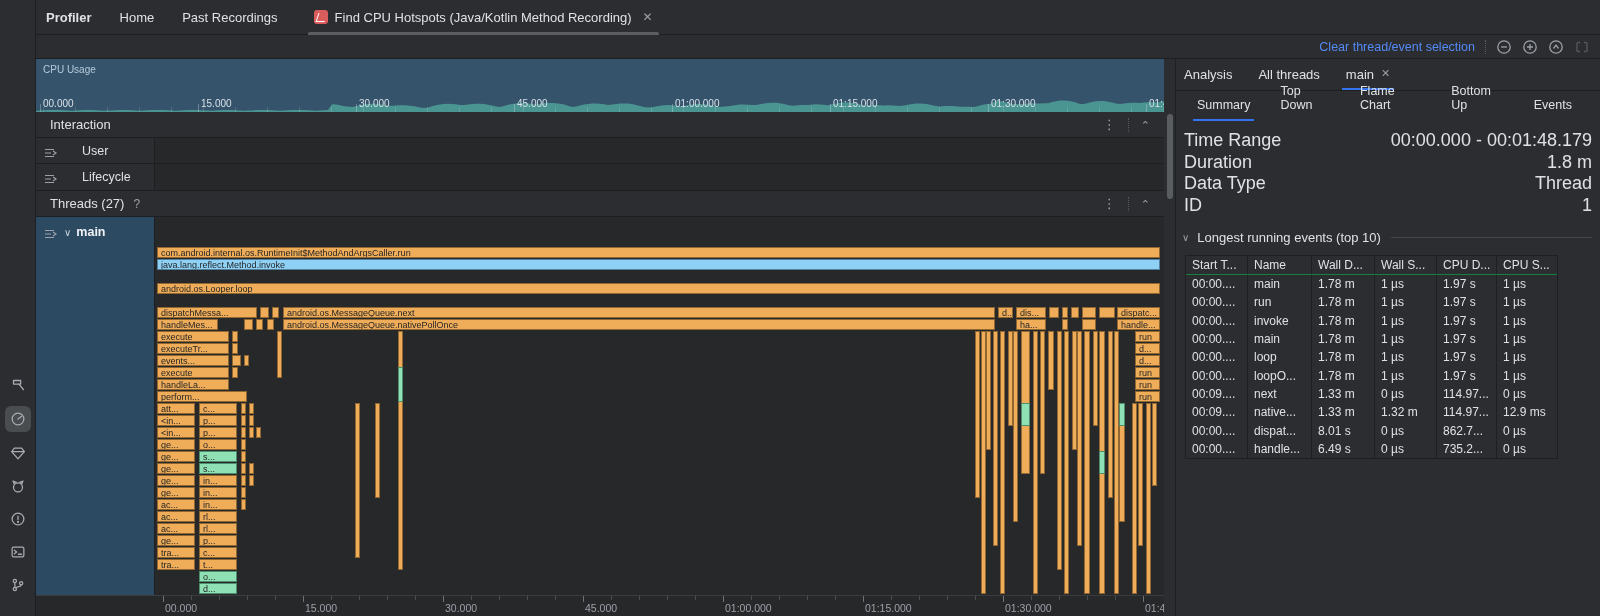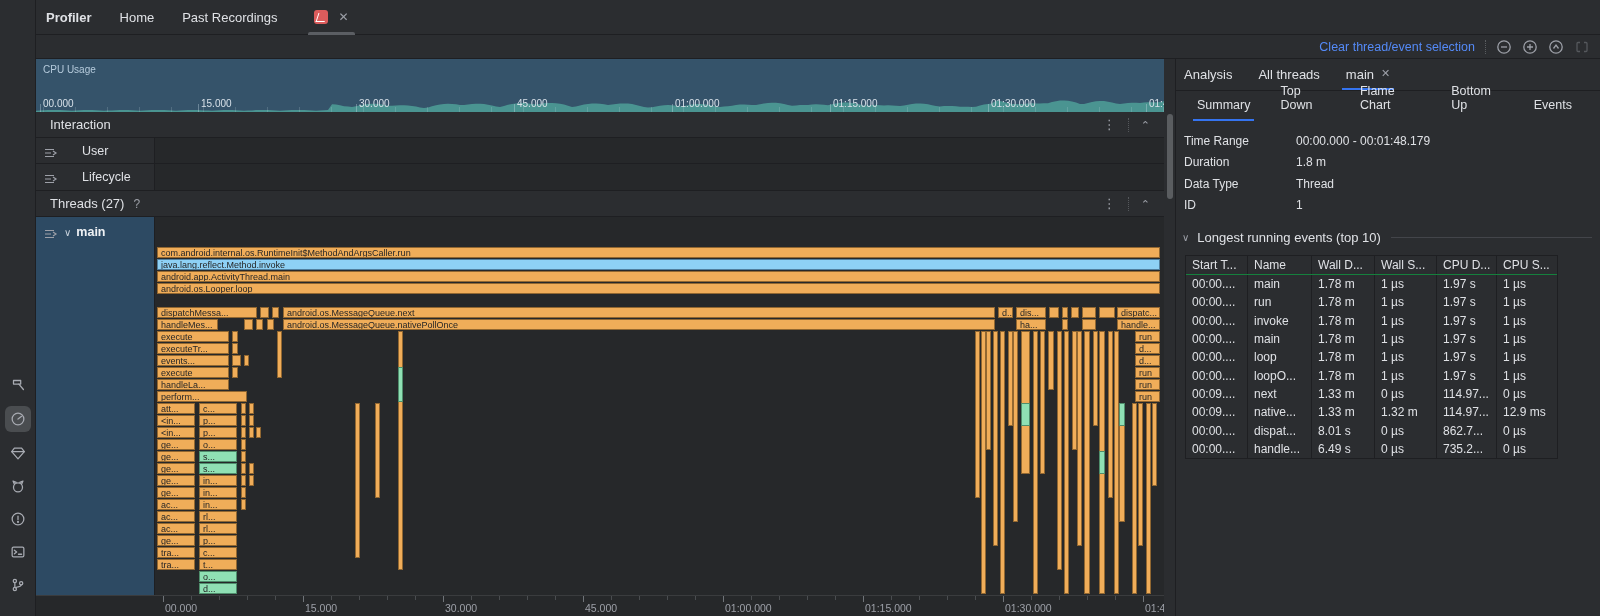--- a/index.html
+++ b/index.html
@@ -96,21 +96,21 @@
   .an-row { height:32px; border-bottom:1px solid #1e1f22; display:flex; align-items:flex-end; padding-left:8px; }
   .an-title { font-size:13px; padding-bottom:8px; margin-right:24px; }
   .an-tab { position:relative; font-size:13px; padding:0 2px 8px 2px; margin-right:22px; display:flex; gap:7px; }
   .an-tab .x { color:#9da0a8; font-size:11px; }
   .an-tab.active:after { content:""; position:absolute; left:-2px; right:-2px; bottom:0; height:2px; background:#3574f0; }
   .subtabs { height:30px; display:flex; align-items:flex-end; padding-left:19px; }
   .sub-tab { position:relative; font-size:12.5px; color:#dfe1e5; padding:0 2px 9px 2px; margin-right:26px; }
   .sub-tab.active:after { content:""; position:absolute; left:-2px; right:-2px; bottom:0; height:2px; background:#3574f0; }
 
   .summary { padding:9px 8px 0 8px; }
-  .sum-row { display:flex; height:21.5px; align-items:center; font-size:12px; }
+  .sum-row { display:flex; height:21.5px; align-items:center; font-size:18px;justify-content:space-between; }
   .sum-lab { width:112px; color:#dfe1e5; }
   .sum-val { color:#dfe1e5; }
 
   .ev-head { display:flex; align-items:center; margin:14px 8px 0 6px; font-size:13px; }
   .ev-head .chev { color:#9da0a8; font-size:10px; margin-right:8px; }
   .ev-head .line { flex:1; border-top:1px solid #43454a; margin-left:10px; }
 
   .ev-table { margin:10px 0 0 9px; width:373px; border:1px solid #1e1f22; font-size:12px; }
   .ev-tr { display:grid; grid-template-columns:62px 64px 63px 62px 60px 62px; height:18.3px; align-items:center; }
   .ev-tr.head { border-bottom:1px solid #15803d; height:19px; }
@@ -173,20 +173,21 @@
         </svg>
     </div>
   </div>
 
   <div class="tabbar">
     <span class="tb-title">Profiler</span>
     <span class="tb-item">Home</span>
     <span class="tb-item">Past Recordings</span>
     <div class="tb-tab">
       <span class="tab-icon"></span>
+      <span style="font-size:13px;">Find CPU Hotspots (Java/Kotlin Method Recording)</span>
       <span class="tb-close">✕</span>
       <span class="underline"></span>
     </div>
   </div>
 
   <div class="toolbar">
     <span class="clear-link">Clear thread/event selection</span>
     <span class="tb-sep"></span>
     <span class="round-ic">
       <svg width="16" height="16" viewBox="0 0 16 16">
@@ -330,21 +331,20 @@
                 <path d="M9 4l3 2-3 2"></path>
               </svg>
           </span>
           <span class="chev">∨</span>
           <span class="nm">main</span>
         </div>
       </div>
       <div class="flame" id="flame">
           <div class="bar bo" style="left: 0px; top: 12px; width: 1003px;">com.android.internal.os.RuntimeInit$MethodAndArgsCaller.run</div>
           <div class="bar bb" style="left: 0px; top: 24px; width: 1003px;">java.lang.reflect.Method.invoke</div>
-          <div class="bar bo" style="left: 0px; top: 36px; width: 1003px;">android.app.ActivityThread.main</div>
           <div class="bar bo" style="left: 0px; top: 48px; width: 1003px;">android.os.Looper.loop</div>
           <div class="bar bo" style="left: 0px; top: 72px; width: 100px;">dispatchMessa...</div>
           <div class="bar bo" style="left: 103px; top: 72px; width: 9px;"></div>
           <div class="bar bo" style="left: 115px; top: 72px; width: 7px;"></div>
           <div class="bar bo" style="left: 126px; top: 72px; width: 712px;">android.os.MessageQueue.next</div>
           <div class="bar bo" style="left: 841px; top: 72px; width: 15px;">d...</div>
           <div class="bar bo" style="left: 859px; top: 72px; width: 30px;">dis...</div>
           <div class="bar bo" style="left: 892px; top: 72px; width: 10px;"></div>
           <div class="bar bo" style="left: 905px; top: 72px; width: 6px;"></div>
           <div class="bar bo" style="left: 914px; top: 72px; width: 8px;"></div>

